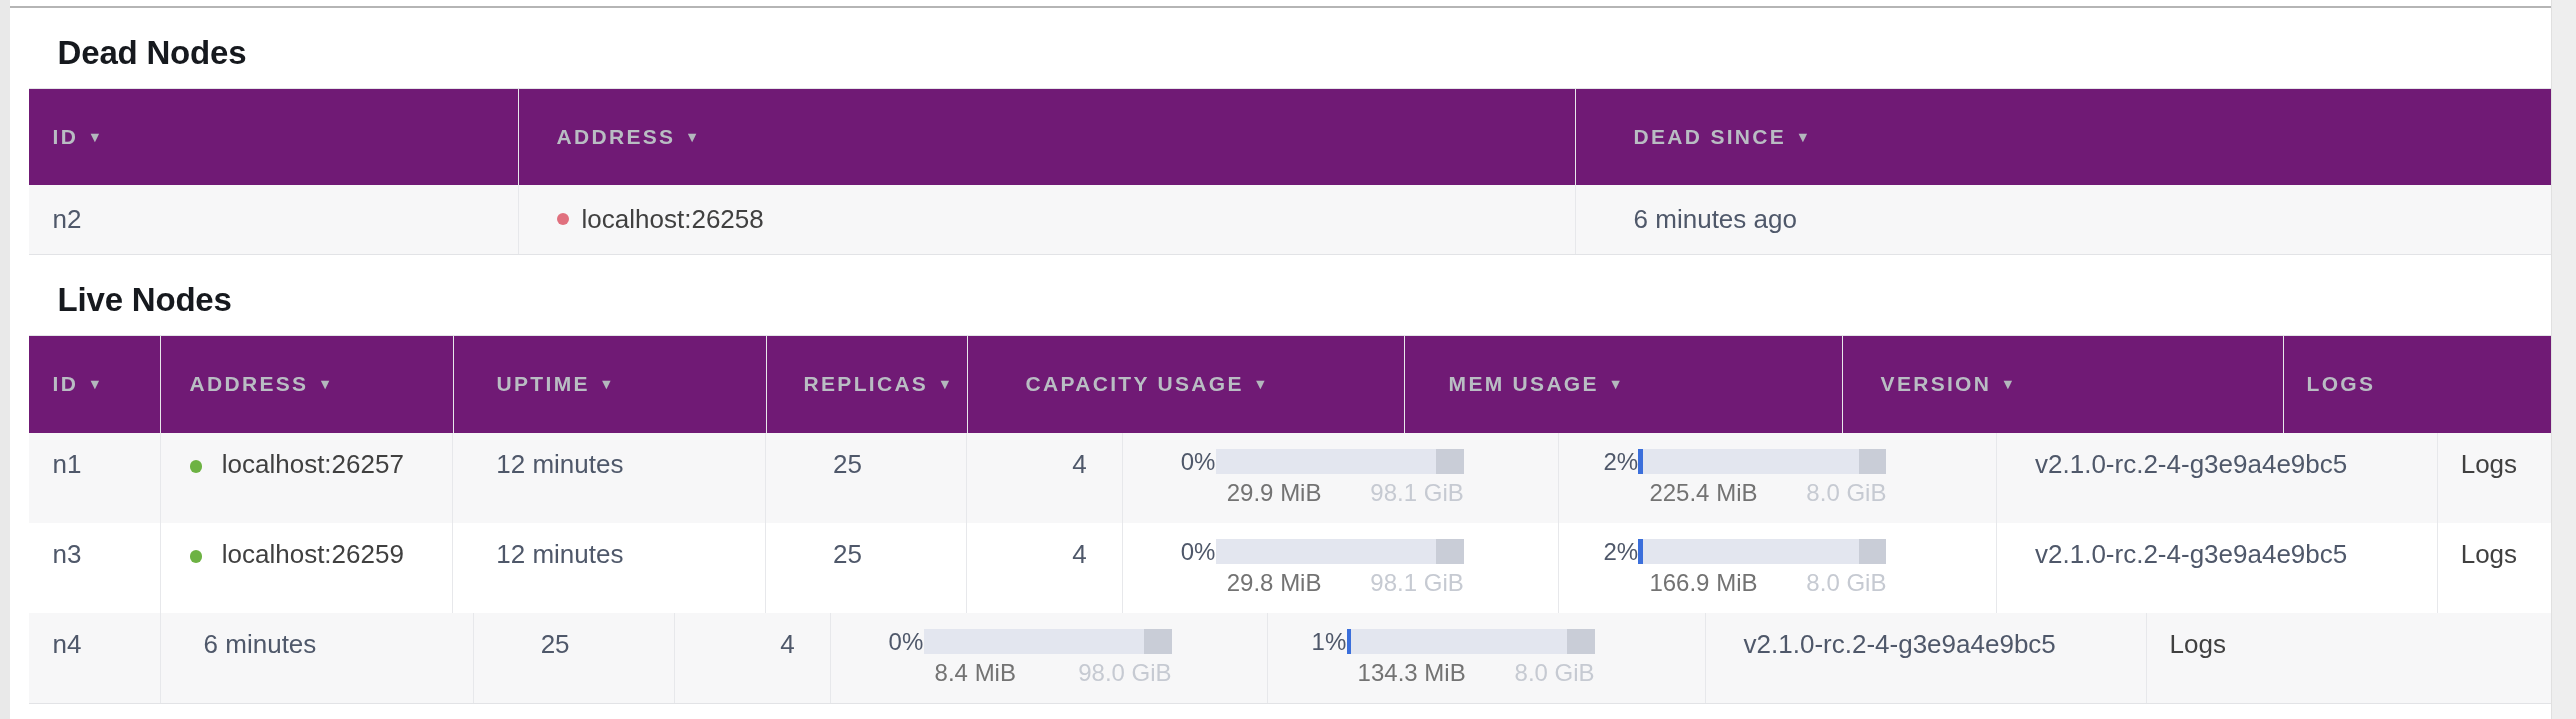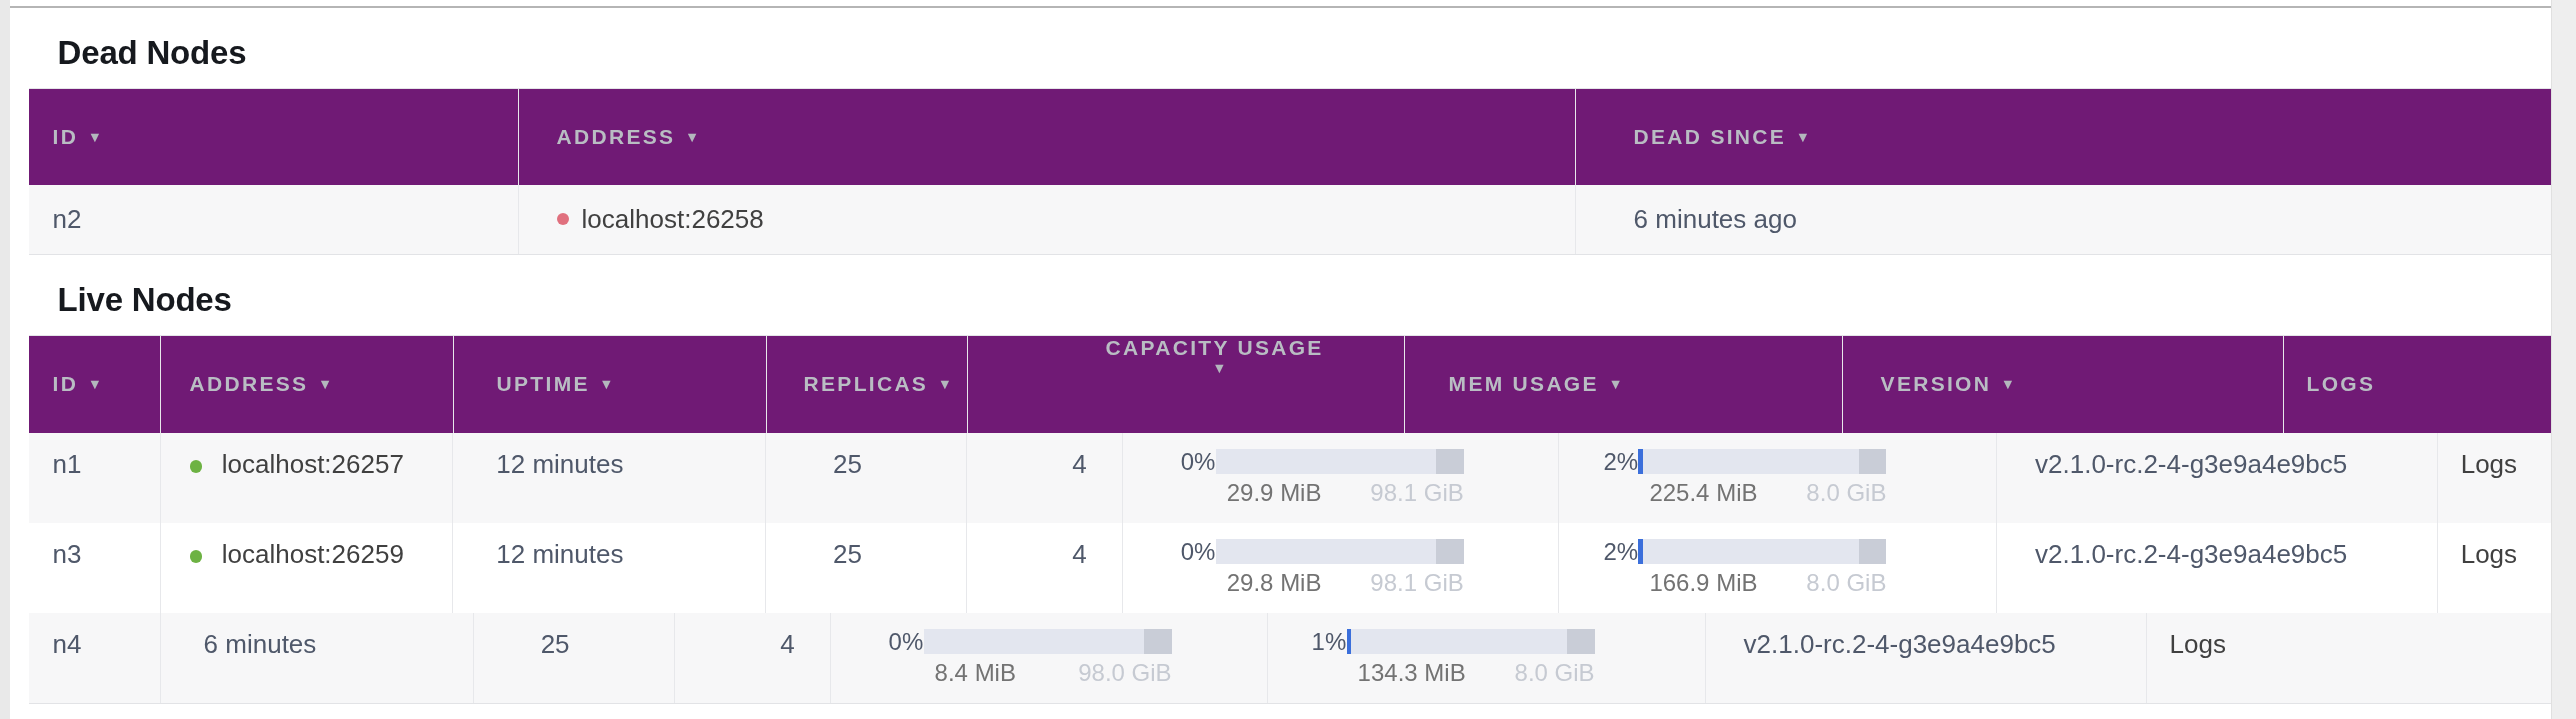--- a/index.html
+++ b/index.html
@@ -36,21 +36,21 @@
   .d-since { width:975px; padding-left:58px; }
 
   
   .live .hc { height:97px; }
   .live .c  { height:90px; padding-top:18.3px; display:block; }
   .c-id   { width:132px; padding-left:24px; }
   .c-addr { width:293px; padding-left:29px; }
   .c-up   { width:313px; padding-left:43px; }
   .c-rep  { width:201px; padding-right:37px; text-align:center; }
   .c-cpu  { width:156px; padding-right:35px; text-align:right; }
-  .c-cap  { width:437px; padding-left:58px;flex-direction:column; }
+  .c-cap  { width:437px; padding-left:58px; }
   .c-mem  { width:438px; padding-left:44px; }
   .c-ver  { width:441px; padding-left:38px; }
   .c-logs { width:113px; padding-left:23px; }
   .h-rep  { justify-content:flex-start; padding-left:37px; padding-right:0; }
   .h-cpu  { justify-content:center; padding:0; }
 
   .c.bar-cell { padding-top:15.4px; }
   .barline { display:flex; align-items:center; height:27px; }
   .pct { display:inline-block; width:35px; font-size:24px; color:#4f586a; }
   .bar { position:relative; width:248px; height:25px; background:#e3e6ef; }

